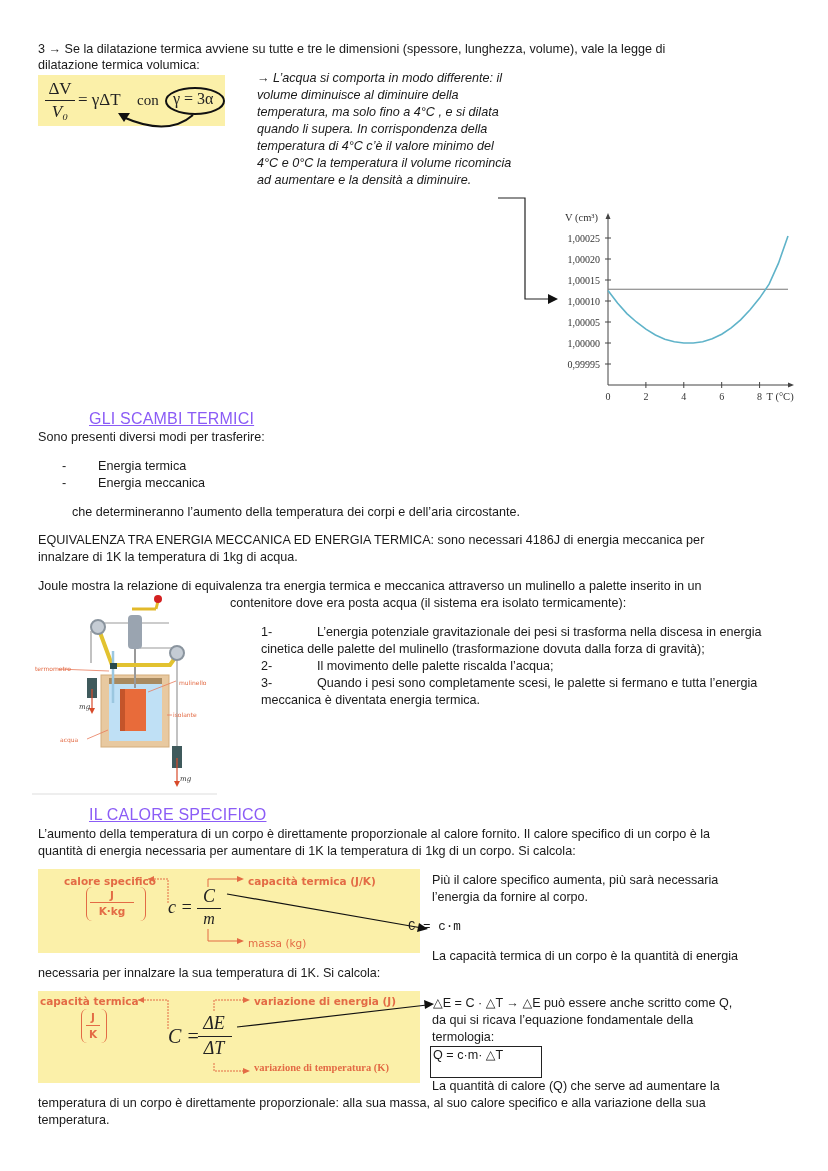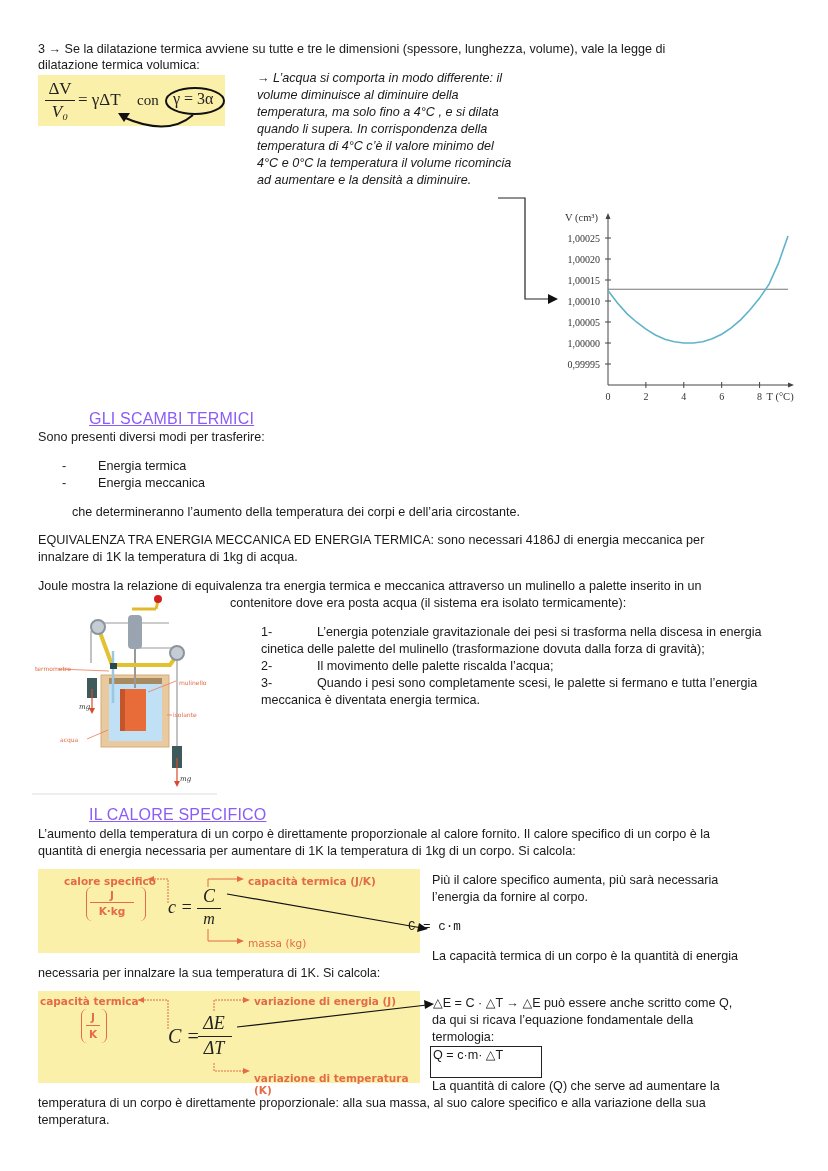--- a/index.html
+++ b/index.html
@@ -199,21 +199,21 @@
   <div class="abs orange" style="left:2px; top:4px;">capacità termica</div>
   <div class="abs orange" style="left:40px; top:20px; width:30px; text-align:center;">J</div>
   <div class="abs" style="left:48px; top:34px; width:14px; height:1px; background:#e36b45;"></div>
   <div class="abs orange" style="left:40px; top:37px; width:30px; text-align:center;">K</div>
   <div class="abs" style="left:43px; top:18px; width:24px; height:34px; border-left:1.5px solid #e36b45; border-right:1.5px solid #e36b45; border-radius:6px;"></div>
   <div class="abs formula-serif" style="left:130px; top:34px; font-size:20px;">C =</div>
   <div class="abs formula-serif" style="left:160px; top:22px; width:32px; text-align:center; font-size:18px;">ΔE</div>
   <div class="abs" style="left:160px; top:45px; width:34px; height:1px; background:#222;"></div>
   <div class="abs formula-serif" style="left:160px; top:47px; width:32px; text-align:center; font-size:18px;">ΔT</div>
   <div class="abs orange" style="left:216px; top:4px;">variazione di energia (J)</div>
-  <div class="abs orange" style="left:216px; top:81px;">variazione di temperatura (K)</div>
+  <div class="abs orange" style="left:216px; top:71px;font-family:Liberation Serif, serif;">variazione di temperatura (K)</div>
   <svg class="abs" style="left:0; top:0;" width="382" height="92">
     <path d="M100 9 L130 9 L130 38" fill="none" stroke="#e36b45" stroke-width="1" stroke-dasharray="2,1"></path>
     <path d="M100 9 L106 6 L106 12 Z" fill="#e36b45"></path>
     <path d="M176 20 L176 9 L206 9" fill="none" stroke="#e36b45" stroke-width="1" stroke-dasharray="2,1"></path>
     <path d="M205 6 L212 9 L205 12 Z" fill="#e36b45"></path>
     <path d="M176 72 L176 80 L206 80" fill="none" stroke="#e36b45" stroke-width="1" stroke-dasharray="2,1"></path>
     <path d="M205 77 L212 80 L205 83 Z" fill="#e36b45"></path>
   </svg>
 </div>
 

